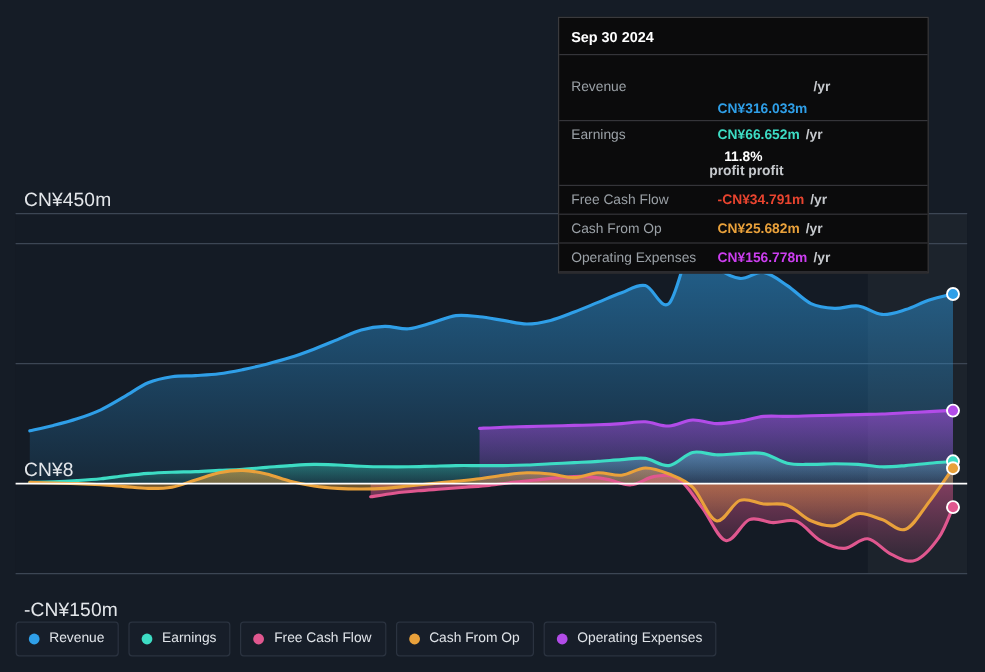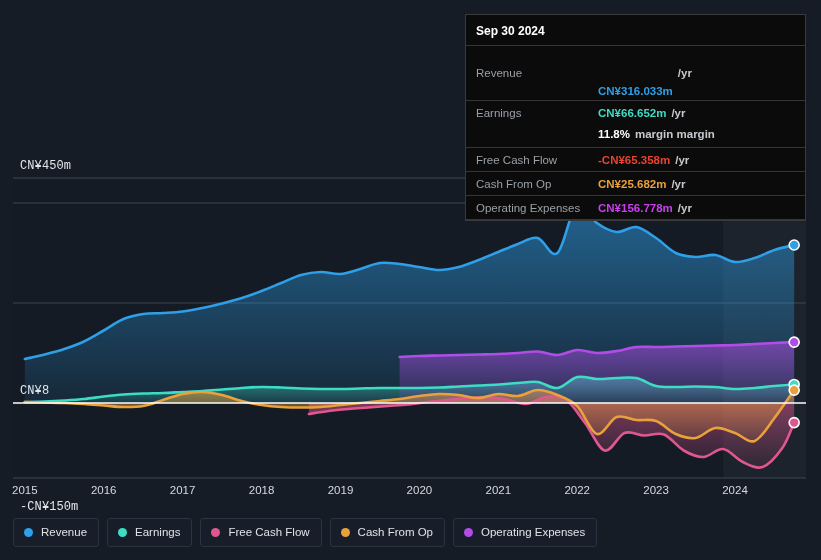--- a/index.html
+++ b/index.html
@@ -25,25 +25,24 @@
     position: absolute;
     left: 0; top: 0;
     width: 821px;
     height: 560px;
     display: block;
   }
 
   
   .axis-label {
     position: absolute;
-    font-size: 12px;
+    font-size: 16px;
     color: #e3e6ea;
     white-space: nowrap;
     letter-spacing: 0.1px;
-    font-family: Liberation Mono, monospace;
   }
   .y-top   { left: 20px; top: 159px; }
   .y-zero  { left: 20px; top: 384px; }
   .y-bot   { left: 20px; top: 459px; margin-top: 41px; }
 
   .x-axis-labels {
     position: absolute;
     left: 0;
     top: 484px;
     width: 821px;
@@ -55,21 +54,21 @@
     color: #d6dae0;
     transform: translateX(-50%);
     white-space: nowrap;
   }
 
   
   #tooltip {
     position: absolute;
     left: 465px;
     top: 14px;
-    width: 341px;
+    width: 309px;
     background: #0b0b0c;
     border: 1px solid #3a3a3d;
     box-sizing: border-box;
     padding: 0;
   }
   #tooltip .tt-title {
     font-size: 12px;
     font-weight: bold;
     color: #ffffff;
     padding: 9px 10px 7px 10px;
@@ -95,20 +94,21 @@
   .tt-row .tt-suffix {
     color: #c6c9cd;
     font-weight: bold;
     margin-left: 5px;
     white-space: nowrap;
   }
   .tt-row.tt-sub {
     border-top: none;
     padding-top: 1px;
     padding-bottom: 5px;
+    flex-direction: column;
   }
   .tt-row.tt-sub .tt-key { width: 122px; }
   .tt-row.tt-last { border-bottom: 1px solid #35353a; }
 
   
   #legend {
     position: absolute;
     left: 13px;
     top: 518px;
     display: flex;
@@ -215,54 +215,42 @@
       <circle cx="794.1641791044706" cy="342.163" r="5" fill="#b24ce8" stroke="#ffffff" stroke-width="1.6"></circle>
       <circle cx="794.1641791044706" cy="384.4255" r="5" fill="#3ddcc4" stroke="#ffffff" stroke-width="1.6"></circle>
       <circle cx="794.1641791044706" cy="390.159" r="5" fill="#e9a13b" stroke="#ffffff" stroke-width="1.6"></circle>
       <circle cx="794.1641791044706" cy="422.591" r="5" fill="#e0578f" stroke="#ffffff" stroke-width="1.6"></circle>
     </svg>
 
   <div class="axis-label y-top">CN¥450m</div>
   <div class="axis-label y-zero">CN¥8</div>
   <div class="axis-label y-bot">-CN¥150m</div>
 
-  <div class="x-axis-labels" id="x-axis-labels">
-      <div class="x-tick" style="left: 24.8px;">2015</div>
-      <div class="x-tick" style="left: 103.7px;">2016</div>
-      <div class="x-tick" style="left: 182.6px;">2017</div>
-      <div class="x-tick" style="left: 261.6px;">2018</div>
-      <div class="x-tick" style="left: 340.5px;">2019</div>
-      <div class="x-tick" style="left: 419.4px;">2020</div>
-      <div class="x-tick" style="left: 498.3px;">2021</div>
-      <div class="x-tick" style="left: 577.2px;">2022</div>
-      <div class="x-tick" style="left: 656.1px;">2023</div>
-      <div class="x-tick" style="left: 735px;">2024</div>
-    </div>
 
   <div id="tooltip">
     <div class="tt-title">Sep 30 2024</div>
     <div id="tooltip-rows">
         <div class="tt-row">
           <div class="tt-key">Revenue</div>
           <div class="tt-val" style="color: rgb(47, 159, 232); margin-top: 36px;">CN¥316.033m</div>
           <div class="tt-suffix">/yr</div>
         </div>
         <div class="tt-row">
           <div class="tt-key">Earnings</div>
           <div class="tt-val" style="color: rgb(61, 220, 196);">CN¥66.652m</div>
           <div class="tt-suffix">/yr</div>
         </div>
         <div class="tt-row tt-sub">
           <div class="tt-key"></div>
           <div class="tt-val" style="color: rgb(255, 255, 255);">11.8%</div>
-          <div class="tt-suffix">margin margin</div>
+          <div class="tt-suffix">profit profit</div>
         </div>
         <div class="tt-row">
           <div class="tt-key">Free Cash Flow</div>
-          <div class="tt-val" style="color: rgb(232, 68, 47);">-CN¥65.358m</div>
+          <div class="tt-val" style="color: rgb(232, 68, 47);">-CN¥34.791m</div>
           <div class="tt-suffix">/yr</div>
         </div>
         <div class="tt-row">
           <div class="tt-key">Cash From Op</div>
           <div class="tt-val" style="color: rgb(233, 161, 59);">CN¥25.682m</div>
           <div class="tt-suffix">/yr</div>
         </div>
         <div class="tt-row tt-last">
           <div class="tt-key">Operating Expenses</div>
           <div class="tt-val" style="color: rgb(204, 62, 240);">CN¥156.778m</div>

